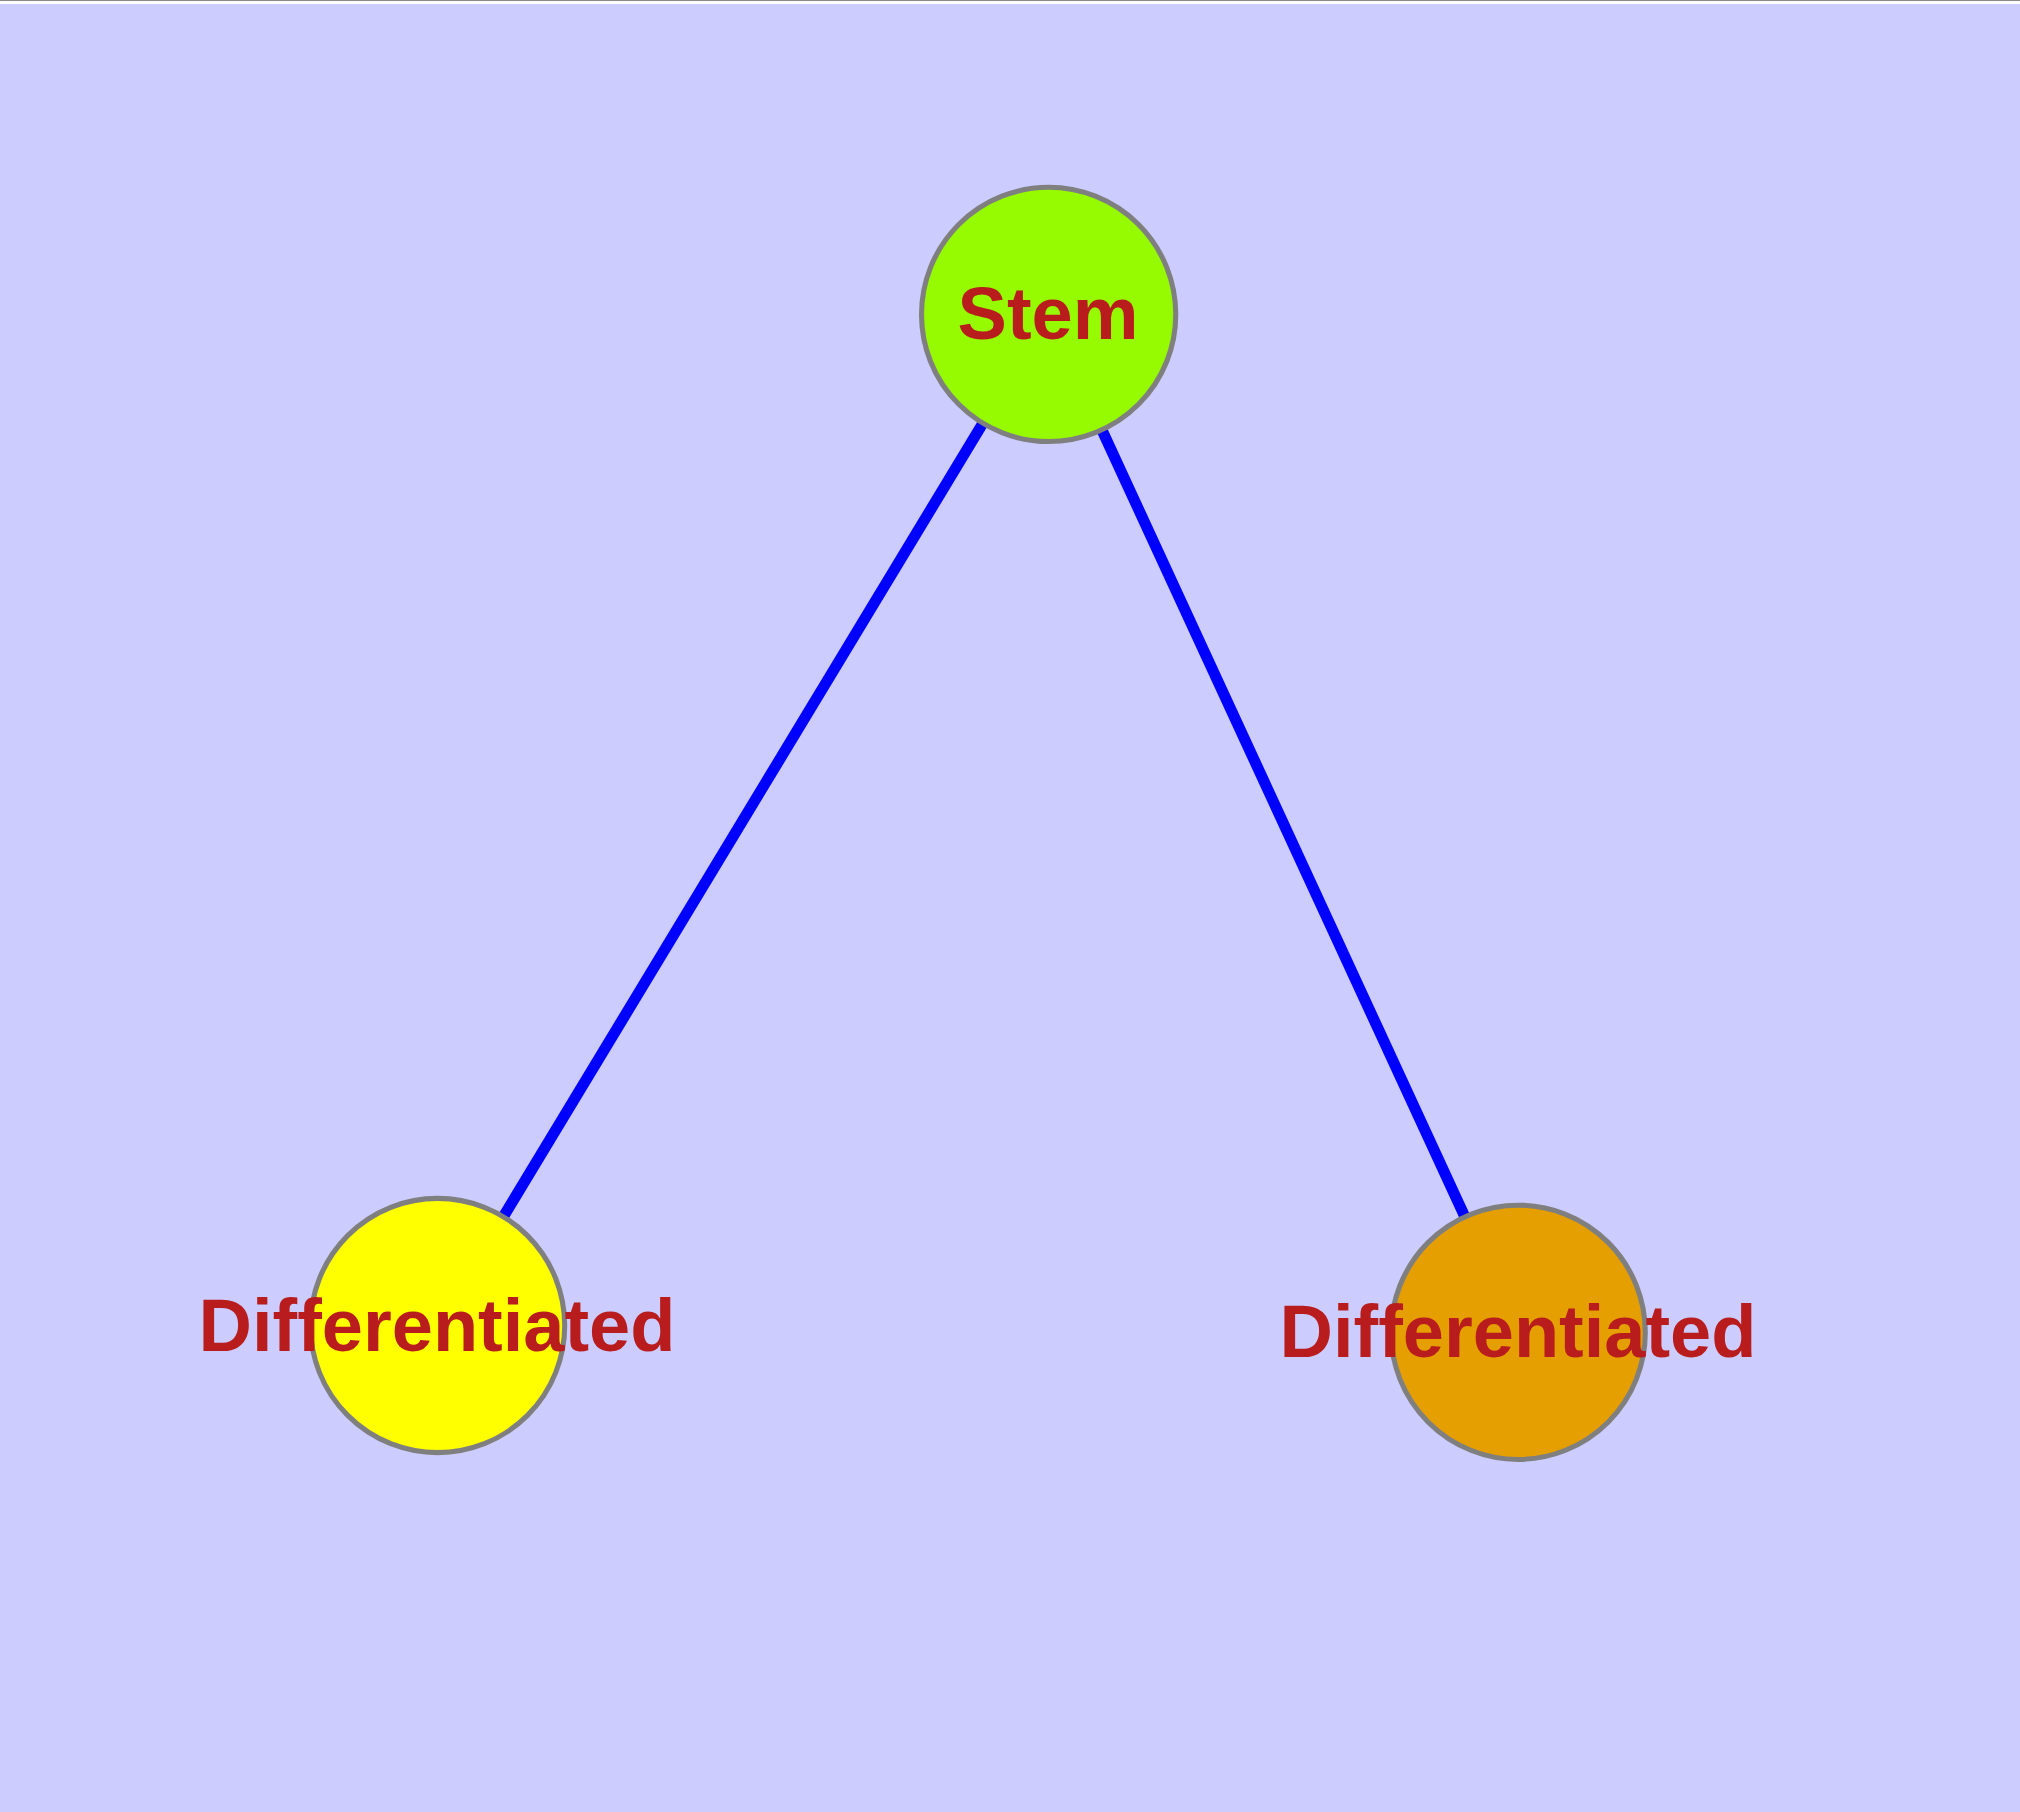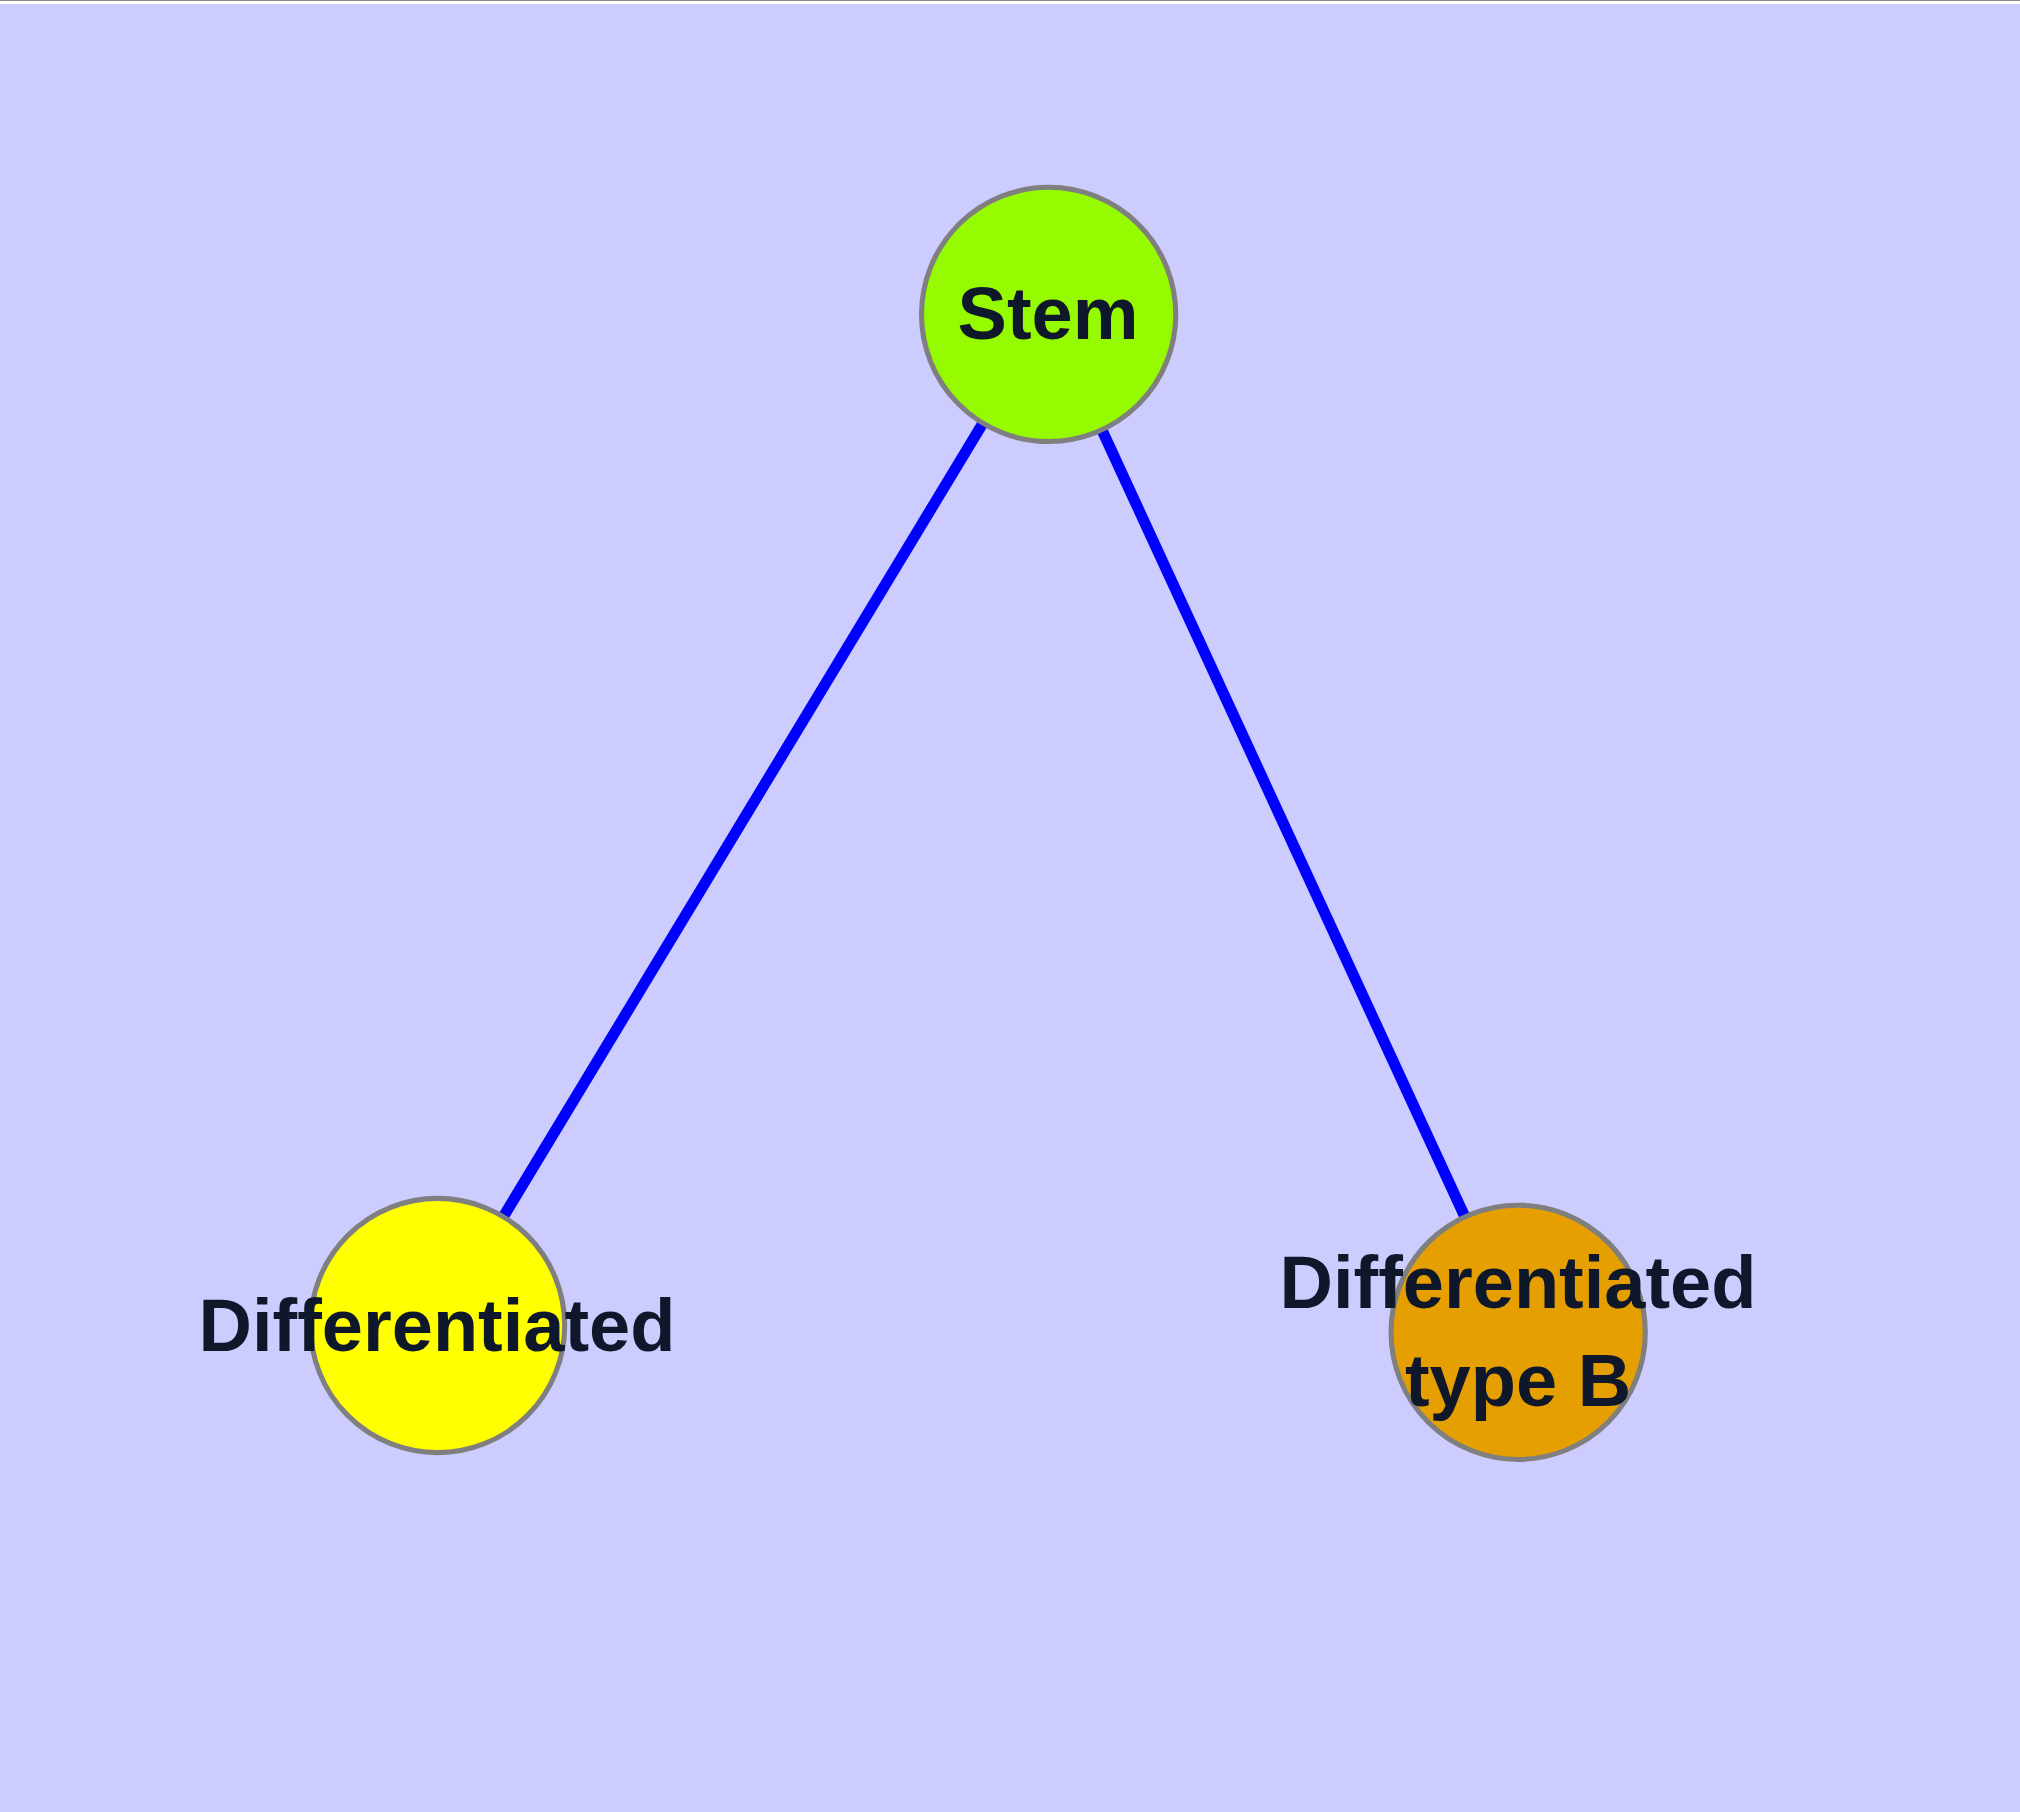--- a/index.html
+++ b/index.html
@@ -26,21 +26,21 @@
     top: 0; left: 0;
     width: 100%;
     height: 100%;
   }
 
   .node-label {
     position: absolute;
     transform: translate(-50%, -50%);
     font-size: 74px;
     font-weight: 700;
-    color: #0f172a;
+    color: #b91c1c;
     line-height: 1.32;
     text-align: center;
     white-space: nowrap;
     pointer-events: none;
   }
   .node-label span { display: block; }
 </style>
 </head>
 <body>
 
@@ -62,19 +62,18 @@
   <div class="node-label" style="left: 1048px; top: 314px;">
     <span>Stem</span>
   </div>
 
   <div class="node-label" style="left: 437px; top: 1326px;">
     <span>Differentiated</span>
   </div>
 
   <div class="node-label" style="left: 1518px; top: 1332px;">
     <span>Differentiated</span>
-    <span>type B</span>
   </div>
 
   <div class="top-strip"></div>
 
 </div>
 
 
 </body></html>

